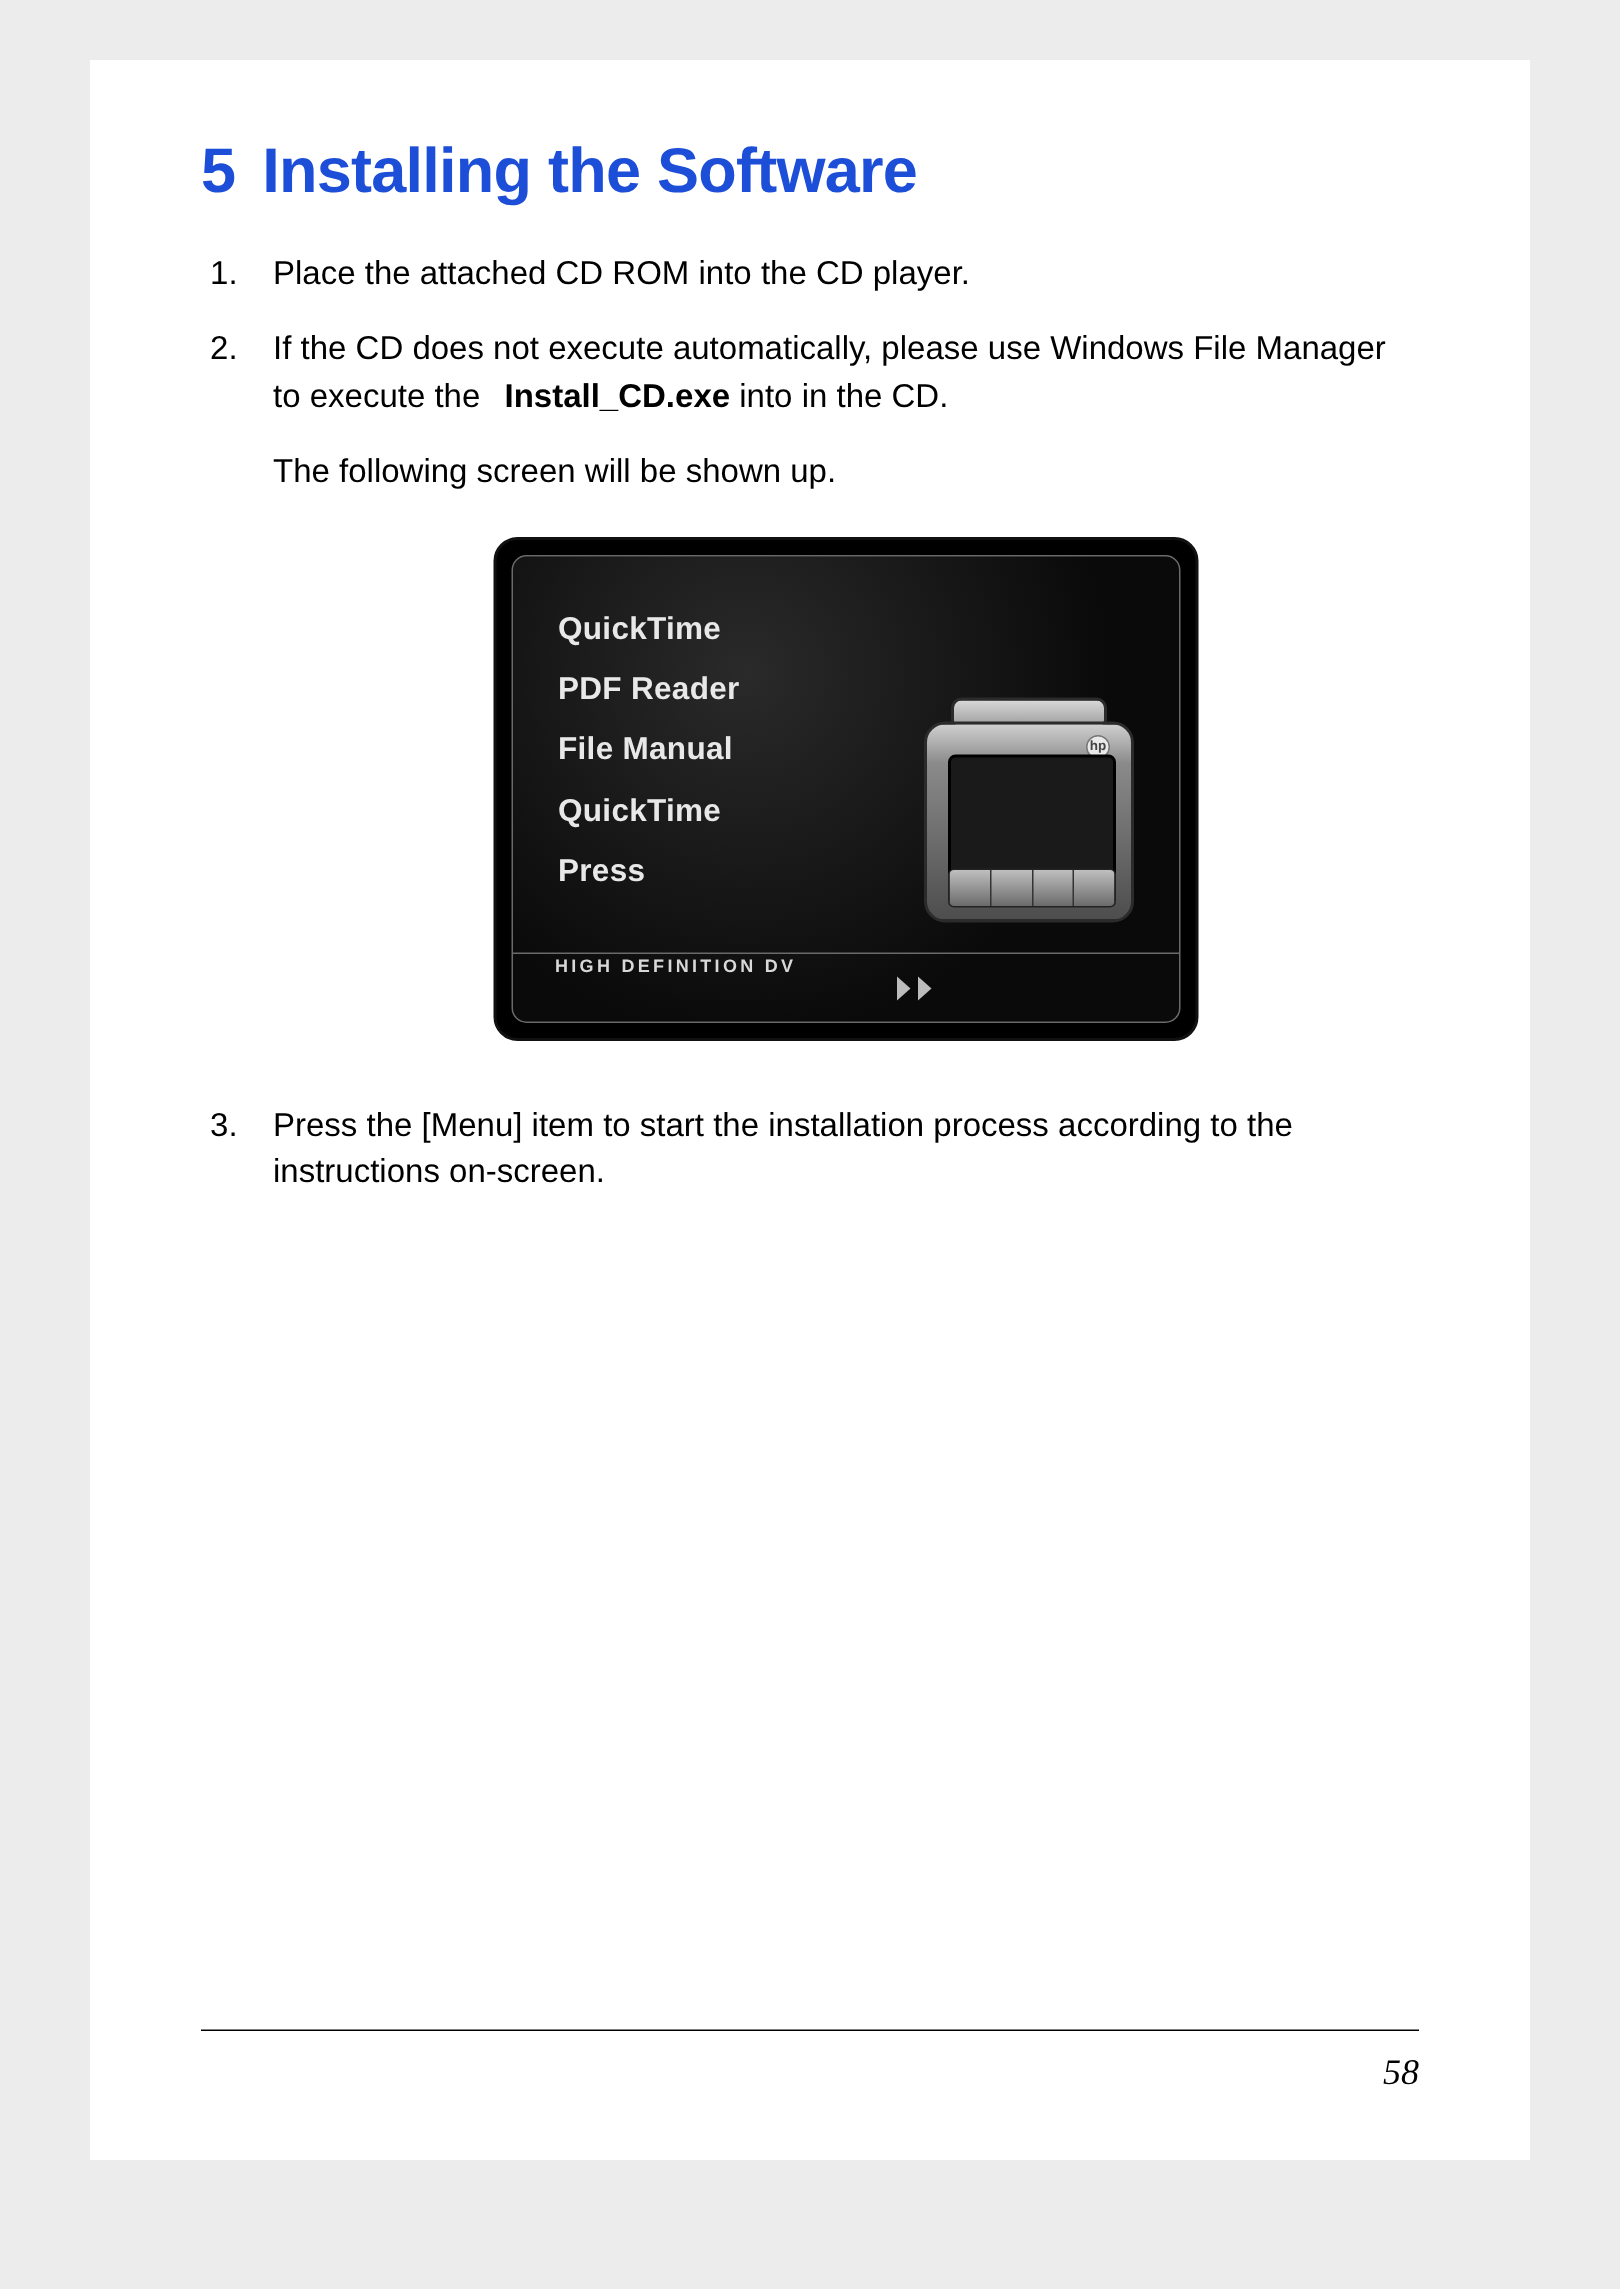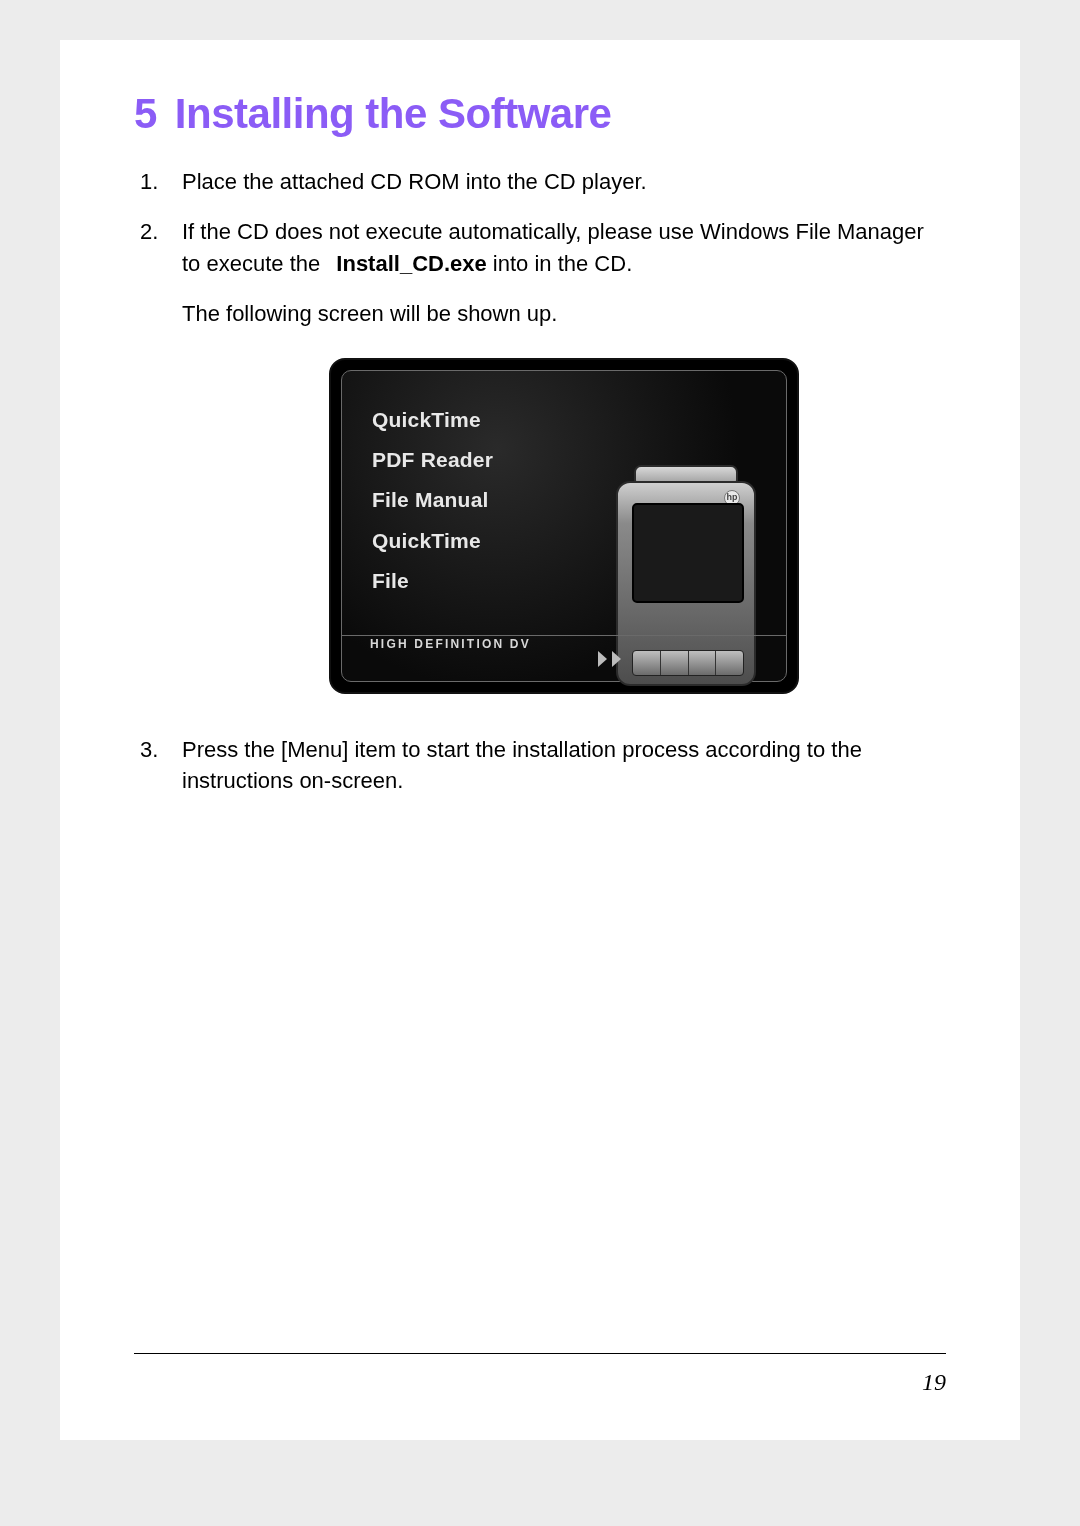--- a/index.html
+++ b/index.html
@@ -16,21 +16,21 @@
     height: 1400px;
     background: #ffffff;
     padding: 50px 74px 40px 74px;
     position: relative;
   }
   .heading {
     font-size: 42px;
     font-weight: 800;
     letter-spacing: -0.5px;
     margin-bottom: 28px;
-    color: #8b5cf6;
+    color: #1d4ed8;
   }
   .heading .num { display: inline-block; margin-right: 18px; }
   ol.steps {
     list-style: none;
     counter-reset: step;
     font-size: 22px;
     color: #000;
     line-height: 1.45;
   }
   ol.steps > li {
@@ -118,21 +118,21 @@
   }
   .chevrons::before { left: 0; }
   .chevrons::after  { left: 14px; }
 
   
   .device {
     position: absolute;
     right: 30px;
     top: 110px;
     width: 140px;
-    height: 205px;
+    height: 134px;
   }
   .device-body {
     position: absolute;
     inset: 0;
     background: linear-gradient(180deg,#cfcfcf 0%, #8a8a8a 20%, #4d4d4d 100%);
     border-radius: 14px;
     border: 2px solid #2b2b2b;
   }
   .device-top {
     position: absolute;
@@ -208,21 +208,21 @@
       <div class="sub">The following screen will be shown up.</div>
 
       <div class="figure-wrap">
         <div class="installer">
           <div class="installer-inner">
             <div class="menu-list">
               <div class="menu-item">QuickTime</div>
               <div class="menu-item">PDF Reader</div>
               <div class="menu-item">File Manual</div>
               <div class="menu-item">QuickTime</div>
-              <div class="menu-item">File</div>
+              <div class="menu-item">Press</div>
             </div>
 
             <div class="device">
               <div class="device-top"></div>
               <div class="device-body">
                 <div class="device-logo">hp</div>
                 <div class="device-screen"></div>
                 <div class="device-btnrow">
                   <span></span>
                   <span></span>
@@ -239,14 +239,14 @@
           </div>
         </div>
       </div>
     </li>
     <li>
       <span>Press the [Menu] item to start the installation process according to the instructions on-screen.</span>
     </li>
   </ol>
 
   <div class="page-rule"></div>
-  <div class="page-num">19</div>
+  <div class="page-num">58</div>
 </div>
 
 </body></html>

